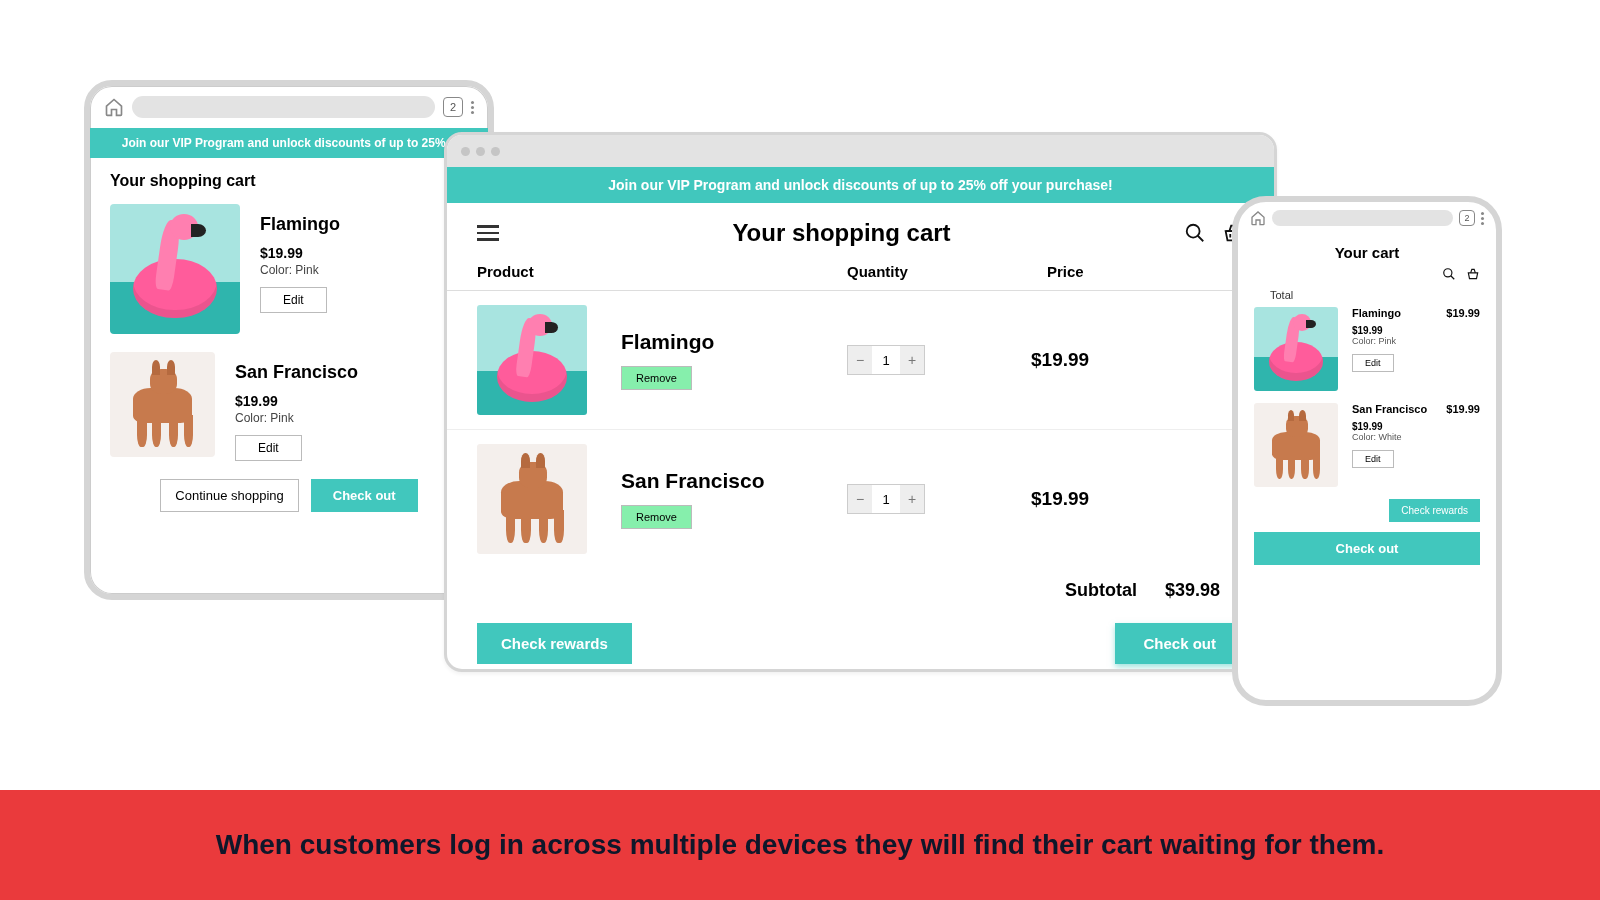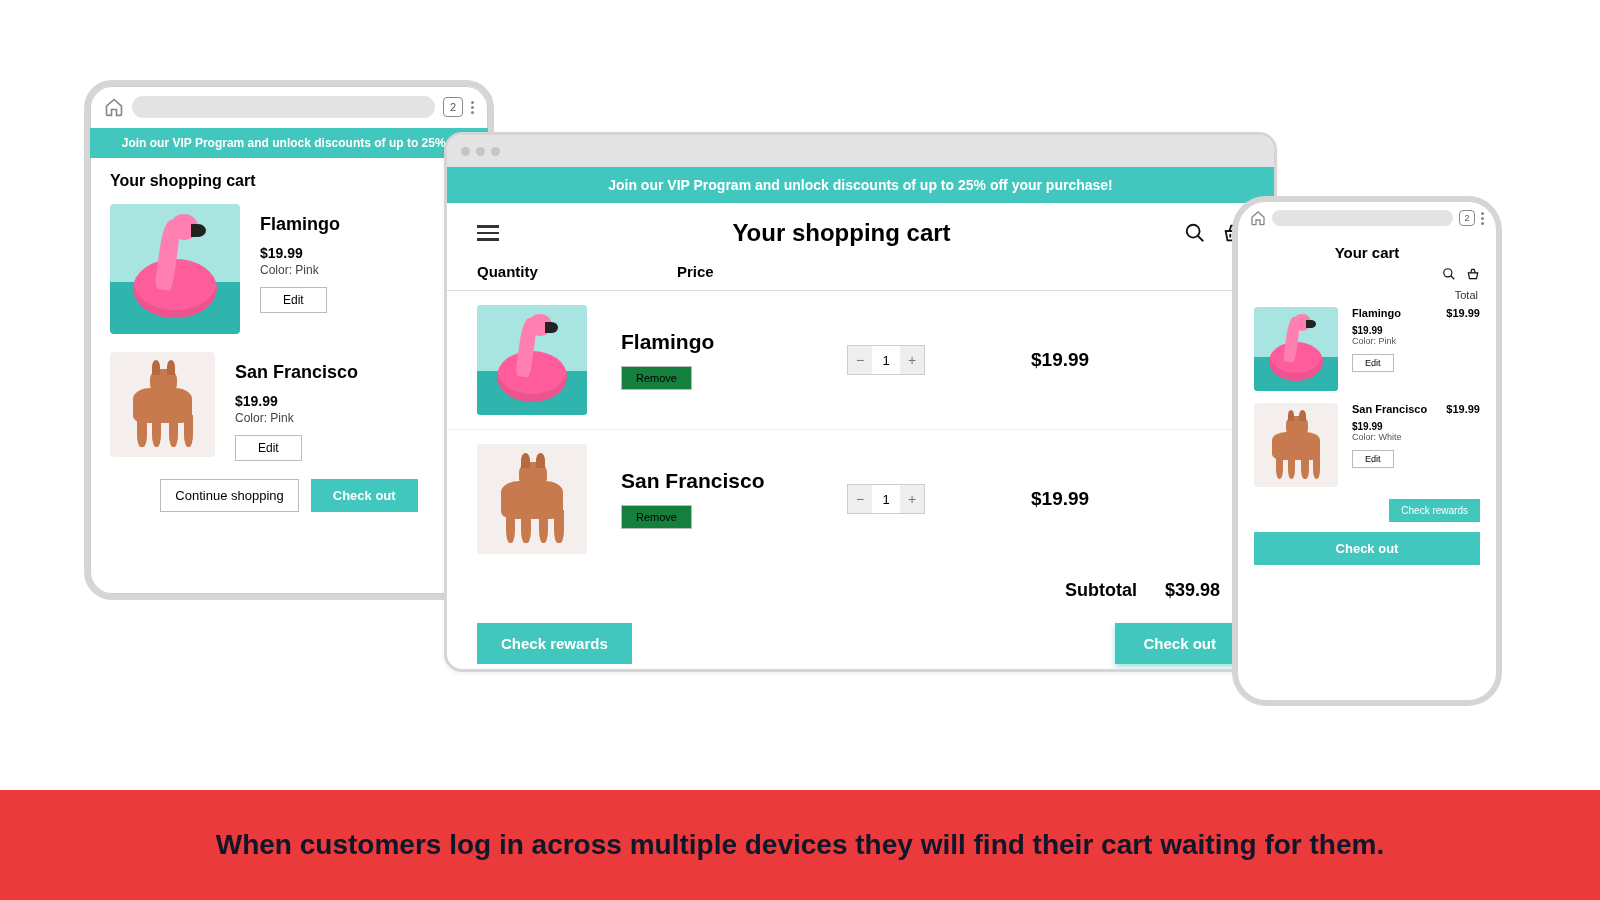--- a/index.html
+++ b/index.html
@@ -52,21 +52,21 @@
   .d-icons svg{width:22px;height:22px;}
   .d-cols{display:flex;padding:0 30px;font-weight:600;font-size:15px;border-bottom:1px solid #ddd;padding-bottom:10px;}
   .c-prod{width:370px;}
   .c-qty{width:200px;}
   .c-price{flex:1;}
   .d-row{display:flex;align-items:center;padding:14px 30px;border-bottom:1px solid #eee;}
   .d-thumb{width:110px;height:110px;border-radius:3px;overflow:hidden;margin-right:34px;}
   .d-row:nth-of-type(2) .d-thumb{height:120px;}
   .d-meta{width:226px;}
   .d-meta .nm{font-weight:700;font-size:21px;}
-  .remove-btn{border:1px solid #bbb;background:#15803d;font-size:11px;padding:5px 14px;margin-top:12px;cursor:pointer;}
+  .remove-btn{border:1px solid #bbb;background:#86efac;font-size:11px;padding:5px 14px;margin-top:12px;cursor:pointer;}
   .qty{display:flex;align-items:center;border:1px solid #ccc;width:78px;}
   .qty button{width:24px;height:28px;background:#eee;border:none;color:#777;cursor:pointer;font-size:14px;}
   .qty span{flex:1;text-align:center;font-size:13px;}
   .d-price{font-weight:700;font-size:19px;margin-left:30px;}
   .d-sub{display:flex;justify-content:flex-end;gap:28px;padding:12px 54px;font-weight:700;font-size:18px;margin-left:20px;}
   .d-bot{display:flex;justify-content:space-between;padding:10px 30px 18px;align-items:flex-start;}
   .d-bot .btn-teal{padding:12px 28px;font-size:15px;}
   .d-bot .rewards{padding:12px 24px;font-size:15px;}
 
   
@@ -74,21 +74,21 @@
     position:absolute; left:1232px; top:196px; width:270px; height:510px;
     border:6px solid #d5d5d5; border-radius:34px; background:#fff; overflow:hidden; z-index:3;
   }
   .p-top{display:flex;align-items:center;gap:6px;padding:8px 12px;}
   .p-top .url-pill{height:16px;}
   .p-top .badge{width:16px;height:16px;font-size:9px;}
   .p-banner{background:#41c7bd;color:#fff;font-weight:700;font-size:11px;text-align:center;padding:8px 4px;}
   .p-title{font-weight:700;font-size:15px;text-align:center;margin-top:10px;}
   .p-icons{display:flex;justify-content:flex-end;gap:10px;padding:6px 16px;}
   .p-icons svg{width:14px;height:14px;}
-  .p-total{text-align:right;font-size:11px;color:#333;padding:0 18px;margin-top:2px;}
+  .p-total{font-size:11px;color:#333;padding:0 32px;margin-top:2px;}
   .p-item{display:flex;gap:14px;padding:6px 16px;}
   .p-thumb{width:84px;height:84px;border-radius:3px;overflow:hidden;}
   .p-meta{flex:1;}
   .p-row1{display:flex;justify-content:space-between;font-weight:700;font-size:11px;}
   .p-meta .pp{font-weight:700;font-size:10px;margin-top:6px;}
   .p-meta .pc{font-size:9px;color:#555;}
   .p-edit{border:1px solid #bbb;background:#fff;font-size:9px;padding:3px 12px;margin-top:8px;cursor:pointer;}
   .p-rewards{display:flex;justify-content:flex-end;padding:6px 16px;}
   .p-rewards button{background:#41c7bd;color:#fff;border:none;font-size:10px;padding:6px 12px;cursor:pointer;}
   .p-sub{font-size:13px;text-align:right;padding:8px 16px;}
@@ -199,20 +199,21 @@
           <path d="M4 10h16l-2 10H6z"></path>
           <path d="M8 10l2-6h4l2 6"></path>
           <line x1="4" y1="10" x2="20" y2="10"></line>
           <line x1="9" y1="13" x2="9" y2="17"></line>
           <line x1="12" y1="13" x2="12" y2="17"></line>
           <line x1="15" y1="13" x2="15" y2="17"></line>
         </svg>
     </div>
   </div>
   <div class="d-cols">
+    <div class="c-prod">Product</div>
     <div class="c-qty">Quantity</div>
     <div class="c-price">Price</div>
   </div>
 
   <div class="d-row">
     <div class="d-thumb">
         <div class="flamingo-bg">
           <div class="tube"></div>
           <div class="neck"></div>
           <div class="head"></div>

